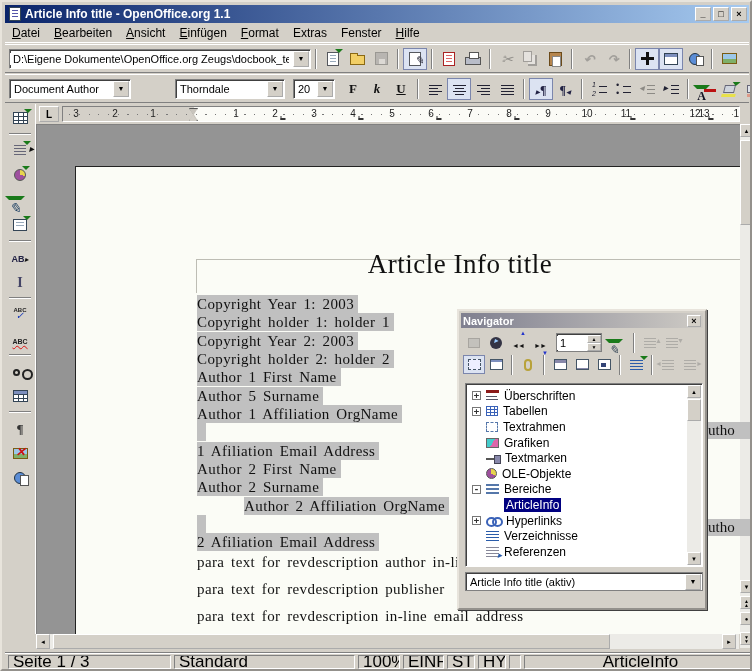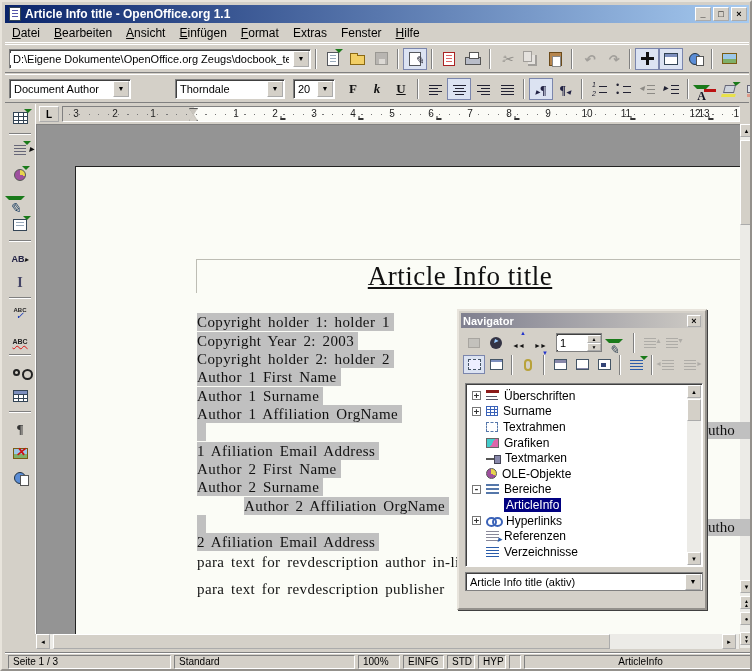--- a/index.html
+++ b/index.html
@@ -131,22 +131,22 @@
   .leftbar{position:absolute;left:3px;top:102px;width:31px;height:530px;background:#d4d0c8;
     border-right:1px solid #fff;display:flex;flex-direction:column;align-items:center;}
   .leftbar .tb{margin-top:3px;}
   .hsep{width:22px;height:2px;border-top:1px solid #808080;border-bottom:1px solid #fff;margin:4px auto 1px;}
   
   .viewport{position:absolute;left:34px;top:122px;width:704px;height:510px;overflow:hidden;
     border-left:1px solid #808080;border-top:1px solid #808080;
     background:#949494;background-image:radial-gradient(#a3a3a3 22%,transparent 23%);background-size:4px 4px;}
   .page{position:absolute;left:38px;top:41px;width:760px;height:600px;background:#fbfcf6;
     border-top:1px solid #222;border-left:1px solid #222;}
-  .doc-title{position:absolute;left:121px;top:94px;width:526px;text-align:center;
-    font:27px "Liberation Serif",serif;color:#111;letter-spacing:.5px;text-decoration:underline;}
+  .doc-title{position:absolute;left:121px;top:82px;width:526px;text-align:center;
+    font:27px "Liberation Serif",serif;color:#111;letter-spacing:.5px;}
   .secline-h{position:absolute;left:120px;top:92px;width:552px;height:1px;background:#bdbdb4;}
   .secline-v{position:absolute;left:120px;top:92px;width:1px;height:34px;background:#bdbdb4;}
   .dline{position:absolute;left:121px;height:18px;font:15px "Liberation Serif",serif;
     letter-spacing:.4px;word-spacing:2.5px;white-space:nowrap;color:#111;line-height:18px;}
   .dline .shade{display:inline-block;background:#c0c0c0;height:18px;padding-right:4px;}
   .dline .stub{min-width:9px;}
   .pline{position:absolute;left:121px;height:20px;font:15px "Liberation Serif",serif;
     letter-spacing:.4px;word-spacing:2.5px;white-space:nowrap;color:#111;line-height:20px;}
   .frag{position:absolute;width:55px;height:17px;background:#c0c0c0;font:15px "Liberation Serif",serif;
     color:#111;line-height:17px;z-index:4;overflow:hidden;}
@@ -230,21 +230,21 @@
   .vscroll{position:absolute;left:738px;top:122px;width:13px;height:524px;background:#ecebe7;}
   .vscroll .sbtn{width:13px;}
   .vscroll .thumb{position:absolute;left:0;top:16px;width:13px;height:85px;background:#d4d0c8;border:1px outset #fff;}
   .dbl{line-height:4px;font-size:5px;letter-spacing:0;display:flex;flex-direction:column;align-items:center;}
   .hscroll{position:absolute;left:34px;top:632px;width:703px;height:15px;background:#ecebe7;}
   .hscroll .sbtn{top:0;height:15px;}
   .hscroll .thumb{position:absolute;left:17px;top:0;width:557px;height:15px;background:#d4d0c8;border:1px outset #fff;}
   
   .statusbar{position:absolute;left:3px;top:650px;width:746px;height:17px;background:#d4d0c8;
     border-top:1px solid #808080;box-shadow:inset 0 1px 0 #fff;display:flex;align-items:center;padding:1px 0 0 0;}
-  .scell{height:14px;font-size:10px;color:#000;background:#d4d0c8;margin-left:3px;
+  .scell{height:14px;font-size:17px;color:#000;background:#d4d0c8;margin-left:3px;
     border:1px solid #808080;border-right-color:#fff;border-bottom-color:#fff;
     padding:0 4px;display:flex;align-items:center;white-space:nowrap;overflow:hidden;flex:none;}
 </style>
 </head>
 <body>
 
 <div id="win">
 
   <div class="titlebar">
     <span class="appico"></span>
@@ -478,35 +478,37 @@
     <span class="tb">
         <i class="ic i-online"></i>
       </span>
   </div>
 
   <div class="viewport">
     <div class="page">
       <div class="secline-h"></div>
       <div class="secline-v"></div>
       <div class="doc-title">Article Info title</div>
+      <div class="dline" style="top:128px;"><span class="shade">Copyright Year 1: 2003</span></div>
       <div class="dline" style="top:146px;"><span class="shade">Copyright holder 1: holder 1</span></div>
       <div class="dline" style="top:165px;"><span class="shade">Copyright Year 2: 2003</span></div>
       <div class="dline" style="top:183px;"><span class="shade">Copyright holder 2: holder 2</span></div>
       <div class="dline" style="top:201px;"><span class="shade">Author 1 First Name</span></div>
-      <div class="dline" style="top:220px;"><span class="shade">Author 1 Surname</span></div>
+      <div class="dline" style="top:220px;"><span class="shade">Author 5 Surname</span></div>
       <div class="dline" style="top:238px;"><span class="shade">Author 1 Affiliation OrgName</span></div>
       <div class="dline" style="top:256px;"><span class="shade stub"></span></div>
       <div class="dline" style="top:275px;"><span class="shade">1 Afiliation Email Address</span></div>
       <div class="dline" style="top:293px;"><span class="shade">Author 2 First Name</span></div>
       <div class="dline" style="top:311px;"><span class="shade">Author 2 Surname</span></div>
       <div class="dline" style="top:330px;margin-left:47px;"><span class="shade">Author 2 Affiliation OrgName</span></div>
       <div class="dline" style="top:348px;"><span class="shade stub"></span></div>
       <div class="dline" style="top:366px;"><span class="shade">2 Afiliation Email Address</span></div>
       <div class="pline" style="top:385px;">para text for revdescription author in-line</div>
       <div class="pline" style="top:412px;">para text for revdescription publisher</div>
+      <div class="pline" style="top:439px;">para text for revdescription in-line email address</div>
     </div>
   </div>
 
   <span class="frag" style="left:706px;top:420px;">utho</span>
   <span class="frag" style="left:706px;top:517px;">utho</span>
 
   <div class="navwin">
     <div class="navtitle">
       <span class="t">Navigator</span>
       <span class="navclose">×</span>
@@ -577,21 +579,21 @@
     </div>
     <div class="navtree">
       <div class="trow">
         <span class="exp">+</span>
         <i class="ti ti-head"></i>
         <span class="tlabel">Überschriften</span>
       </div>
       <div class="trow">
         <span class="exp">+</span>
         <i class="ti ti-tab"></i>
-        <span class="tlabel">Surname</span>
+        <span class="tlabel">Tabellen</span>
       </div>
       <div class="trow">
         <span class="exp hid"></span>
         <i class="ti ti-frame"></i>
         <span class="tlabel">Textrahmen</span>
       </div>
       <div class="trow">
         <span class="exp hid"></span>
         <i class="ti ti-gfxx"></i>
         <span class="tlabel">Grafiken</span>
@@ -616,27 +618,27 @@
         <i class="ti ti-sect hid"></i>
         <span class="tlabel sel">ArticleInfo</span>
       </div>
       <div class="trow">
         <span class="exp">+</span>
         <i class="ti ti-link"></i>
         <span class="tlabel">Hyperlinks</span>
       </div>
       <div class="trow">
         <span class="exp hid"></span>
+        <i class="ti ti-idx"></i>
+        <span class="tlabel">Verzeichnisse</span>
+      </div>
+      <div class="trow">
+        <span class="exp hid"></span>
         <i class="ti ti-ref"></i>
         <span class="tlabel">Referenzen</span>
-      </div>
-      <div class="trow">
-        <span class="exp hid"></span>
-        <i class="ti ti-idx"></i>
-        <span class="tlabel">Verzeichnisse</span>
       </div>
       <div class="treescroll">
         <span class="sbtn" style="top:0;">▲</span>
         <span class="thumb"></span>
         <span class="sbtn" style="bottom:0;">▼</span>
       </div>
     </div>
     <div class="navcombo">
       <span class="txt">Article Info title (aktiv)</span>
       <span class="drop">▼</span>

